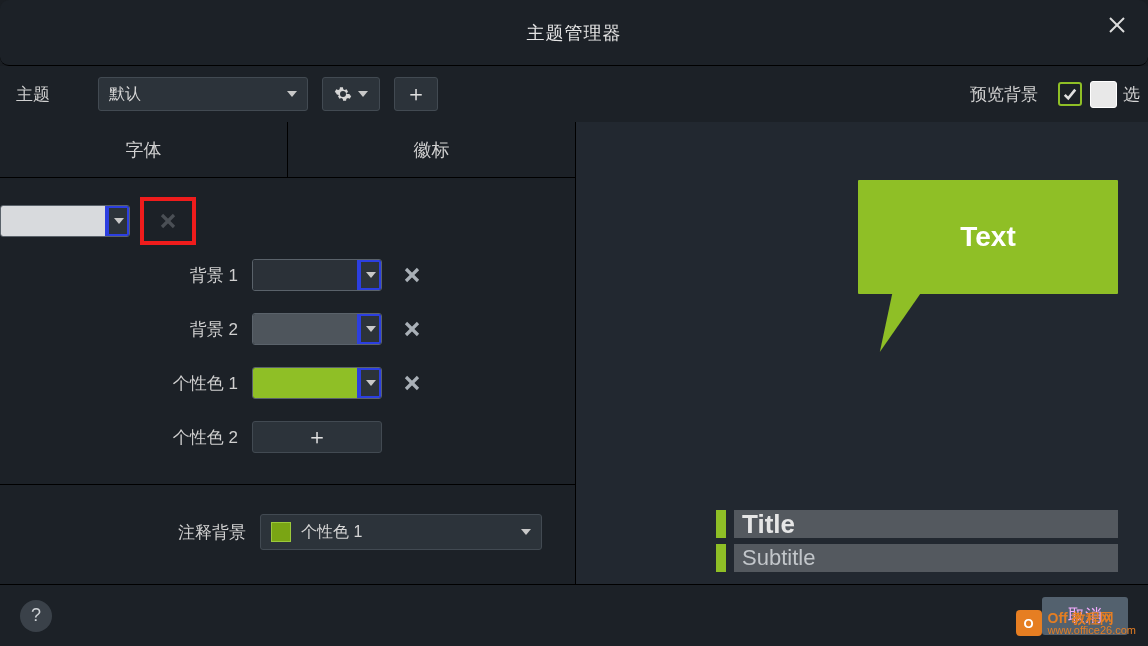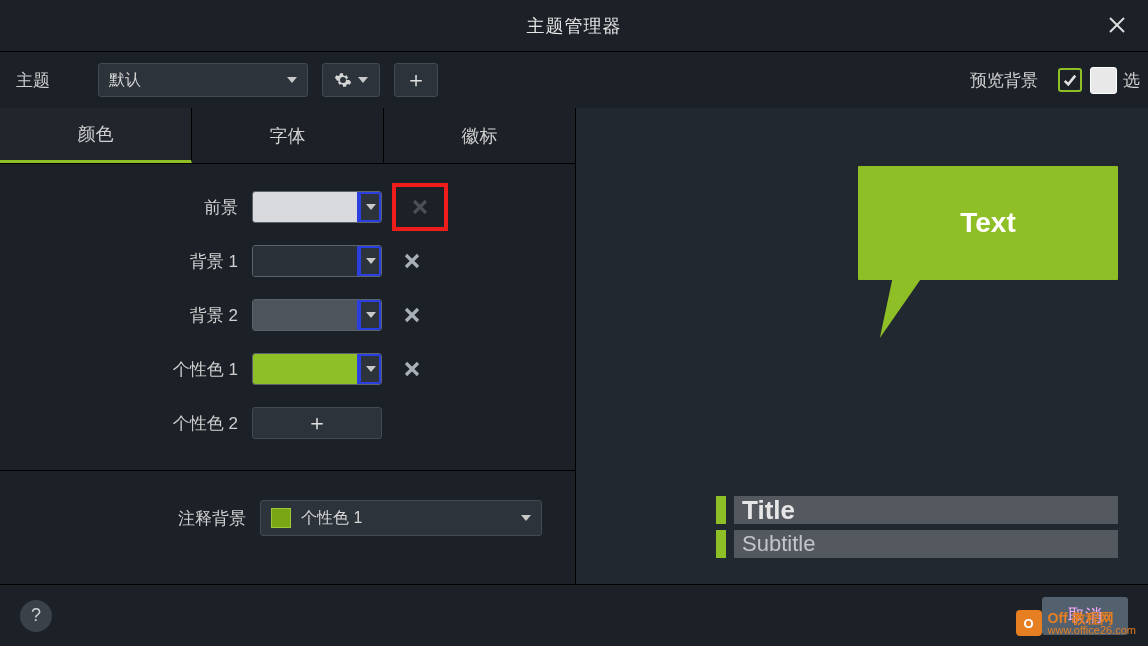--- a/index.html
+++ b/index.html
@@ -1,19 +1,19 @@
 <!DOCTYPE html>
 <html><head>
 <meta charset="utf-8">
 <style>
   * { box-sizing: border-box; margin: 0; padding: 0; font-family: "Microsoft YaHei", Arial, sans-serif; }
   body { width: 1148px; height: 646px; background: #1a1e23; color: #d6d6d6; position: relative; overflow: hidden; }
 
   
-  .titlebar { height: 52px; display: flex; align-items: center; justify-content: center; position: relative; border-bottom: 1px solid #000; background: #1c2127; }
+  .titlebar { height: 66px; display: flex; align-items: center; justify-content: center; position: relative; border-bottom: 1px solid #000; background: #1c2127; border-radius: 9px; }
   .titlebar .title { font-size: 18px; color: #e6e6e6; letter-spacing: 1px; }
   .titlebar .close { position:absolute; right:18px; top:12px; width:26px; height:26px; display:flex; align-items:center; justify-content:center; color:#ddd; cursor:pointer; }
   .titlebar .close svg { width:18px; height:18px; stroke:#ddd; stroke-width:2; }
 
   
   .toolbar { height: 56px; display:flex; align-items:center; padding:0 16px; background:#1c2127; position:relative; }
   .toolbar .lbl { font-size:17px; color:#d0d0d0; margin-right:12px; }
   .select { background:#2c333a; border:1px solid #424a52; height:34px; display:flex; align-items:center; border-radius:3px;margin-left:36px; }
   .theme-select { width:210px; padding:0 10px; justify-content:space-between; margin-right:14px; }
   .caret { width:0; height:0; border-left:5px solid transparent; border-right:5px solid transparent; border-top:6px solid #c8c8c8; }
@@ -130,35 +130,31 @@
     </div>
     <div class="swatch-btn"></div>
     <span style="font-size:17px; margin-left:-2px;">选</span>
   </div>
 </div>
 
 <div class="body">
   <div class="left">
 
     <div class="tabs">
-      <div class="tab active">
-          <span>颜色</span>
-        </div>
       <div class="tab">
           <span>字体</span>
         </div>
       <div class="tab">
           <span>徽标</span>
         </div>
     </div>
 
     <div class="rows">
 
       <div class="row">
-        <div class="row-label">前景</div>
         <div class="color-picker">
           <div class="swatch" style="background:#d8dadd"></div>
           <div class="dd highlight-blue">
               <span class="caret"></span>
             </div>
         </div>
         <div class="del-btn highlight-red" style="width:52px;height:44px;">
           <svg viewBox="0 0 16 16" class="x-icon">
               <line x1="2" y1="2" x2="14" y2="14" class="x-thick-dark"></line>
               <line x1="14" y1="2" x2="2" y2="14" class="x-thick-dark"></line>

